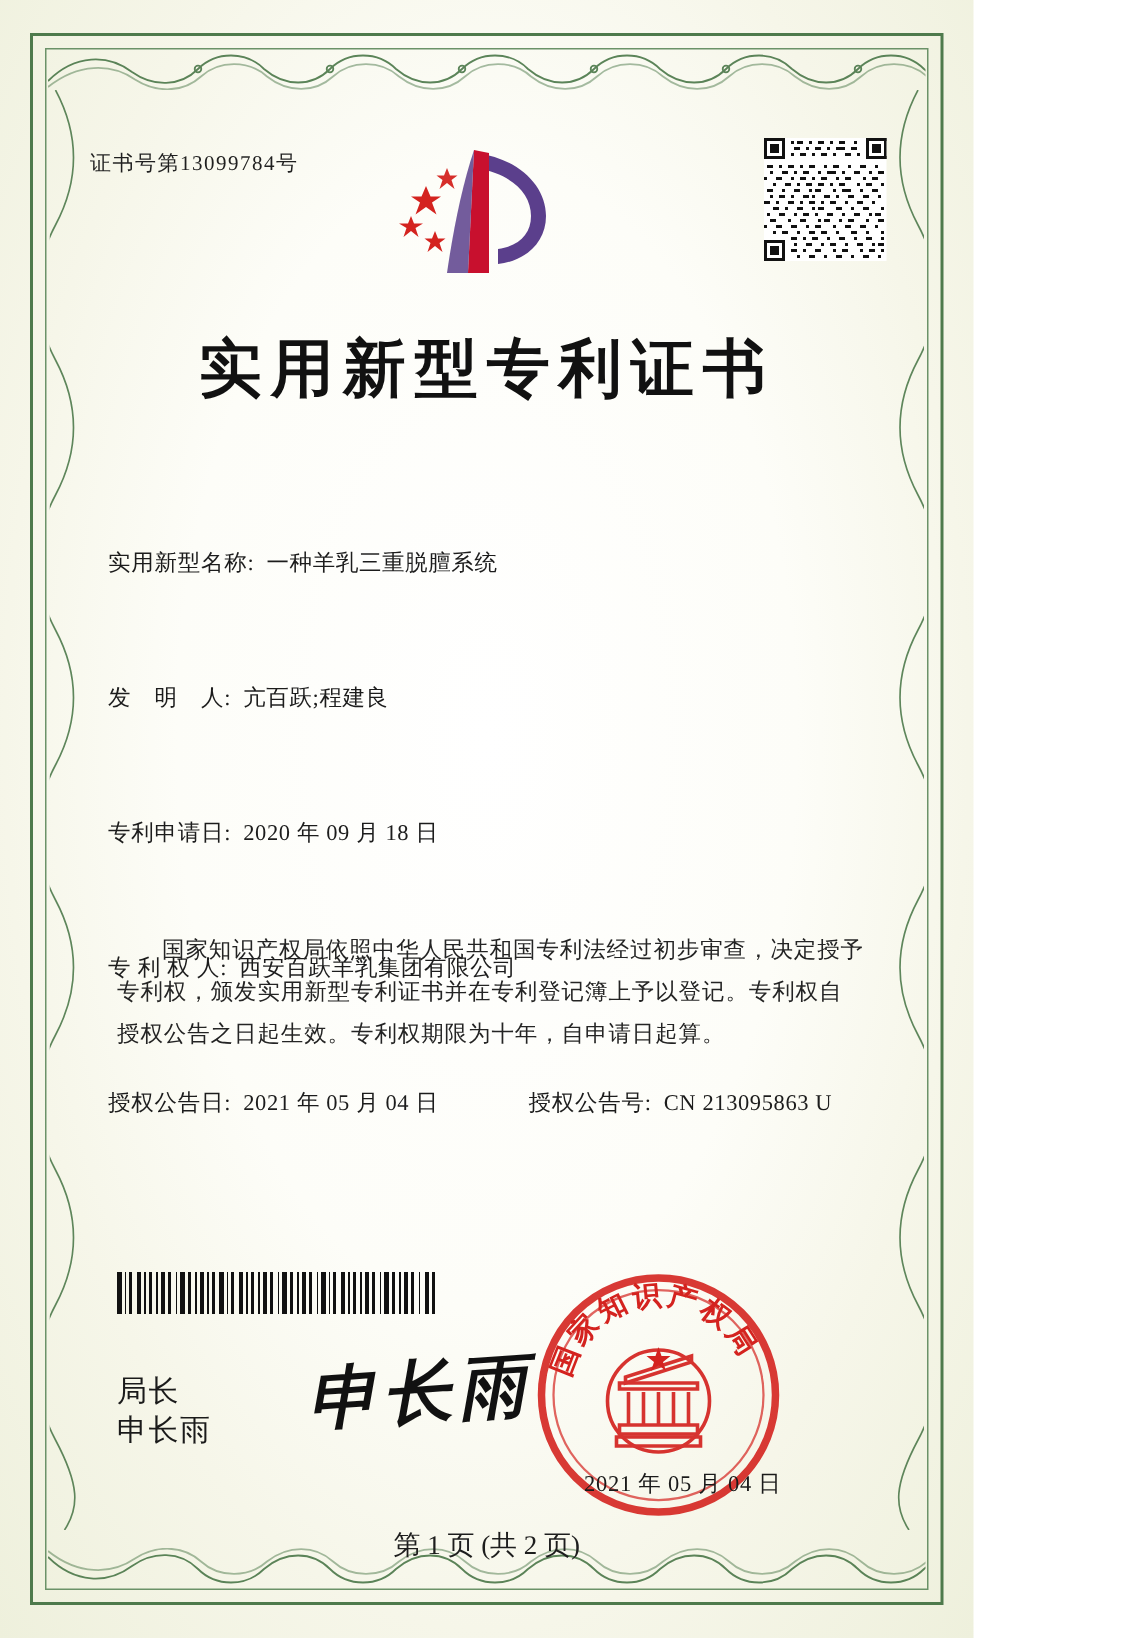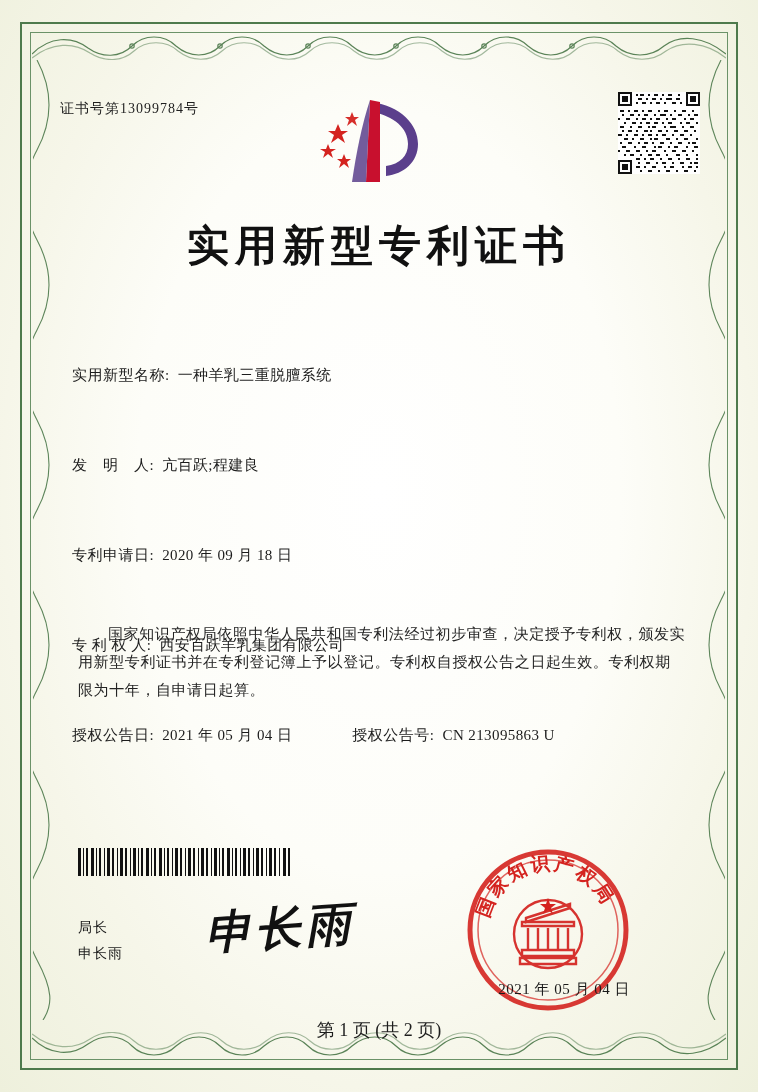--- a/index.html
+++ b/index.html
@@ -10,21 +10,21 @@
   body {
     width: 758px;
     height: 1092px;
     font-family: "Liberation Serif", serif;
     color: #1a1a1a;
     overflow: hidden;
   }
 
   .certificate {
     position: relative;
-    width: 758px;
+    width: 649px;
     height: 1092px;
     box-sizing: border-box;
     background:
       radial-gradient(ellipse at 50% 45%, #ffffff 0%, #fdfdf8 45%, #f6f6e9 70%, #eef0dc 100%);
   }
 
   
   .frame-outer {
     position: absolute;
     left: 20px;
@@ -165,21 +165,21 @@
     top: 848px;
     width: 212px;
     height: 28px;
   }
 
   
   .sign-block {
     position: absolute;
     left: 78px;
     top: 915px;
-    font-size: 14px;
+    font-size: 20px;
     line-height: 26px;
     letter-spacing: 1px;
     color: #1a1a1a;
   }
   .signature-script {
     position: absolute;
     left: 205px;
     top: 898px;
     font-size: 46px;
     font-family: "DejaVu Serif", "Liberation Serif", serif;

